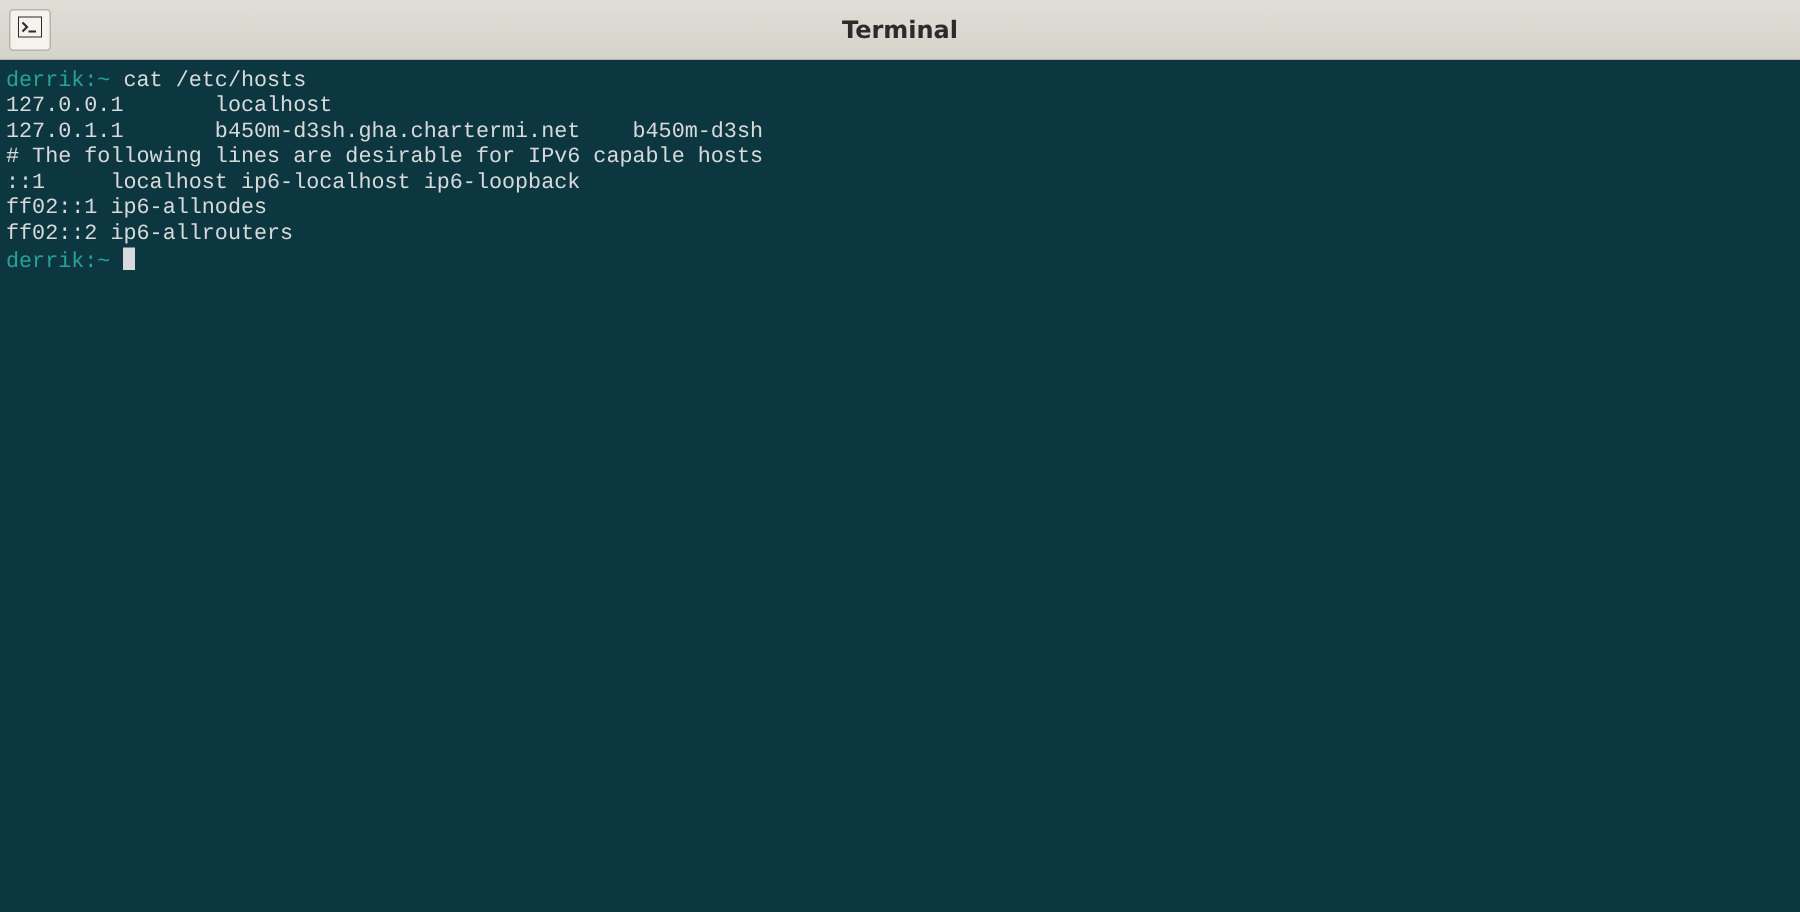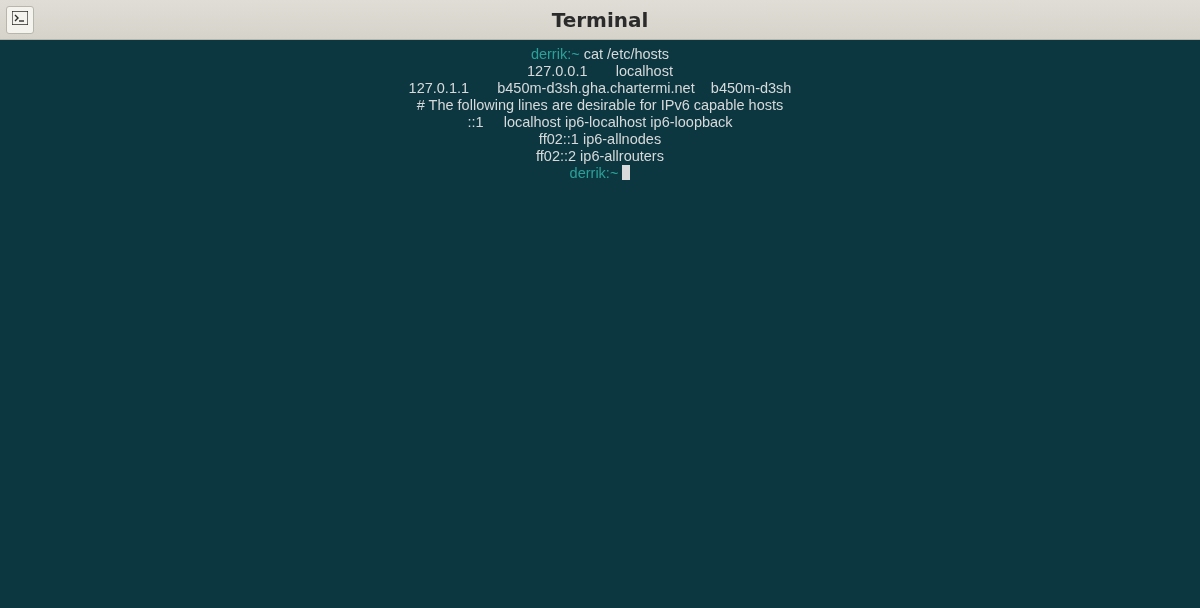--- a/index.html
+++ b/index.html
@@ -33,38 +33,37 @@
     .app-icon-button svg {
       width: 16px;
       height: 14px;
       fill: #2b2b2b;
     }
     .title-text {
       position: absolute;
       left: 0;
       right: 0;
       text-align: center;
-      font-size: 20px;
+      font-size: 16px;
       font-weight: 600;
       color: #2b2b2b;
       pointer-events: none;
     }
     .terminal {
       width: 100%;
       height: calc(100% - 40px);
       background: #0c3740;
       padding: 6px 4px 4px 4px;
-      font-family: Liberation Sans, sans-serif;
+      font-family: Liberation Mono, monospace;
       font-size: 14.5px;
       line-height: 17px;
       color: #d7d9da;
       white-space: pre;
       overflow: hidden;
       cursor: text;
-      text-align: center;
     }
     .prompt { color: #2aa198; }
     .line { display: block; }
     .cursor {
       display: inline-block;
       width: 8px;
       height: 15px;
       background: #d7d9da;
       vertical-align: -2px;
     }

